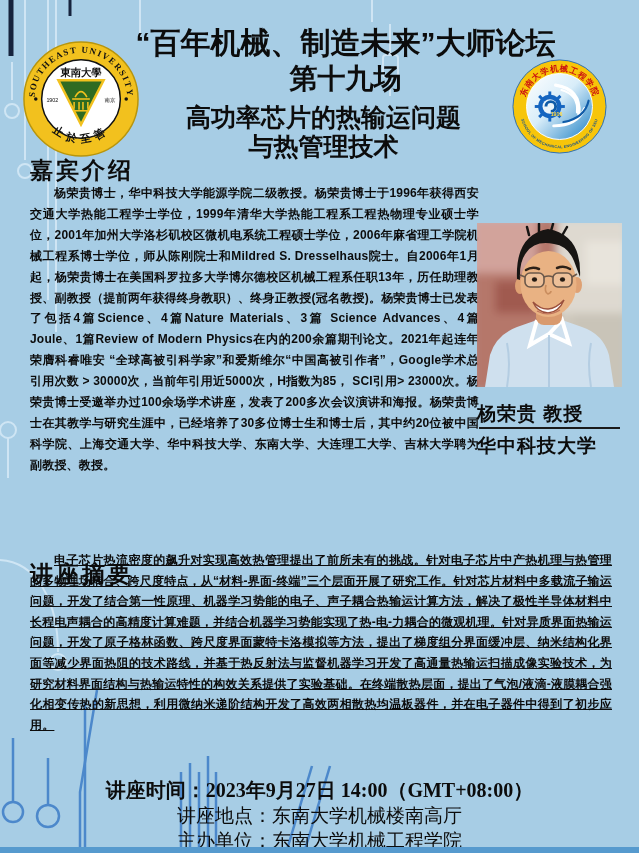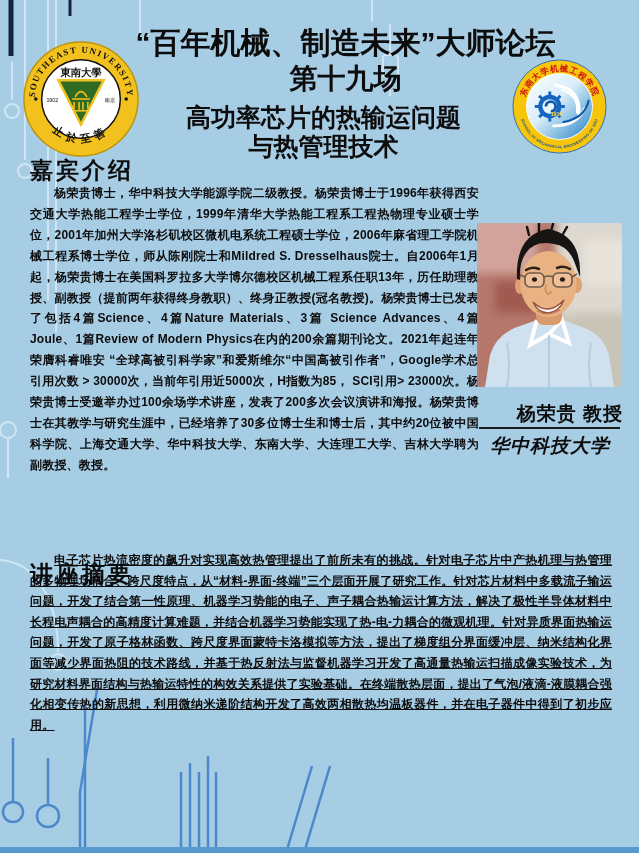--- a/index.html
+++ b/index.html
@@ -26,23 +26,23 @@
   .abstract-heading{top:519px;margin-top:40px;}
 
   .body-text{
     font-size:12px;font-weight:600;text-align:justify;text-indent:2em;
     letter-spacing:0.2px;
   }
   .intro-body{left:30px;top:183px;width:449px;line-height:20.9px;}
   .abstract-body{left:30px;top:550px;width:582px;line-height:20.6px;text-decoration:underline;}
 
   .speaker-photo{left:477px;top:223px;width:145px;height:164px;}
-  .speaker-name{left:477px;top:401px;width:146px;text-align:right;font-size:19px;font-weight:bold;letter-spacing:1px;}
+  .speaker-name{left:477px;top:401px;width:146px;text-align:left;font-size:19px;font-weight:bold;letter-spacing:1px;}
   .speaker-divider{left:479px;top:427px;width:141px;height:2px;background:#1a1a1a;}
-  .speaker-affiliation{left:477px;top:433px;width:146px;text-align:center;font-size:19px;font-weight:bold;letter-spacing:1px;font-style:italic;}
+  .speaker-affiliation{left:477px;top:433px;width:146px;text-align:left;font-size:19px;font-weight:bold;letter-spacing:1px;}
 
   .event-info{
     left:0;top:778px;width:639px;text-align:center;
     font-family:"Liberation Serif","DejaVu Serif",serif;
   }
   .event-row{line-height:25px;font-size:19px;}
   .event-row.first{font-size:20px;font-weight:bold;}
 
   .bottom-bar{left:0;bottom:0;width:639px;height:6px;background:#569ace;}
 </style>
@@ -214,16 +214,27 @@
       </g>
     </svg>
   </div>
   <div class="layer speaker-name">杨荣贵 教授</div>
   <div class="layer speaker-divider"></div>
   <div class="layer speaker-affiliation">华中科技大学</div>
 
   <div class="layer section-heading abstract-heading">讲座摘要</div>
   <div class="layer body-text abstract-body">电子芯片热流密度的飙升对实现高效热管理提出了前所未有的挑战。针对电子芯片中产热机理与热管理的多物理场耦合、跨尺度特点，从“材料-界面-终端”三个层面开展了研究工作。针对芯片材料中多载流子输运问题，开发了结合第一性原理、机器学习势能的电子、声子耦合热输运计算方法，解决了极性半导体材料中长程电声耦合的高精度计算难题，并结合机器学习势能实现了热-电-力耦合的微观机理。针对异质界面热输运问题，开发了原子格林函数、跨尺度界面蒙特卡洛模拟等方法，提出了梯度组分界面缓冲层、纳米结构化界面等减少界面热阻的技术路线，并基于热反射法与监督机器学习开发了高通量热输运扫描成像实验技术，为研究材料界面结构与热输运特性的构效关系提供了实验基础。在终端散热层面，提出了气泡/液滴-液膜耦合强化相变传热的新思想，利用微纳米递阶结构开发了高效两相散热均温板器件，并在电子器件中得到了初步应用。</div>
 
+  <div class="layer event-info">
+    <div class="event-row first">
+      <span>讲座时间：</span><span>2023年9月27日 14:00（GMT+08:00）</span>
+    </div>
+    <div class="event-row">
+      <span>讲座地点：</span><span>东南大学机械楼南高厅</span>
+    </div>
+    <div class="event-row">
+      <span>主办单位：</span><span>东南大学机械工程学院</span>
+    </div>
+  </div>
 
   <div class="layer bottom-bar"></div>
 
 </div>
 
 </body></html>

